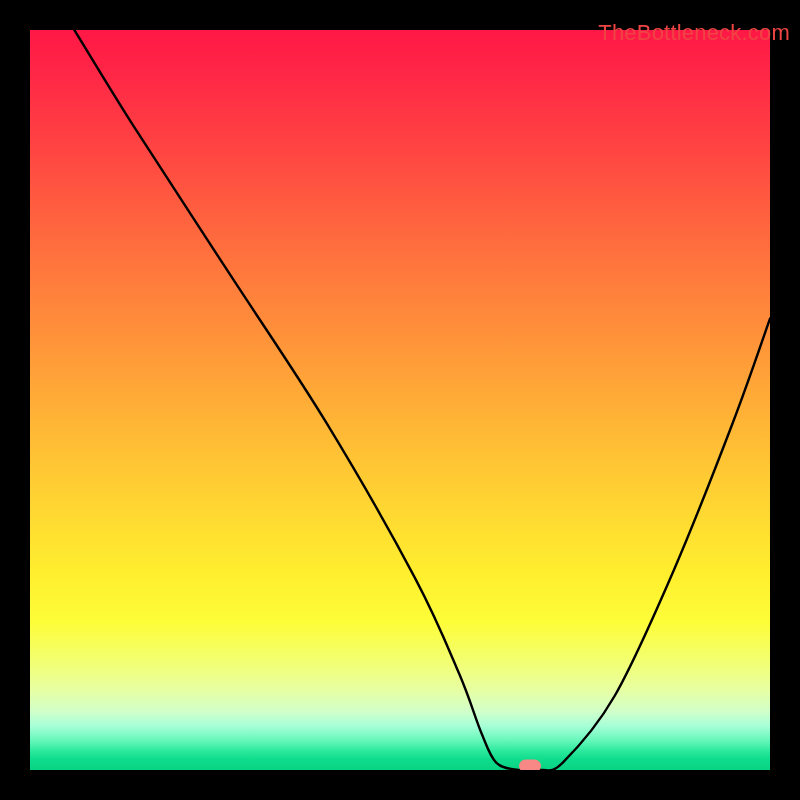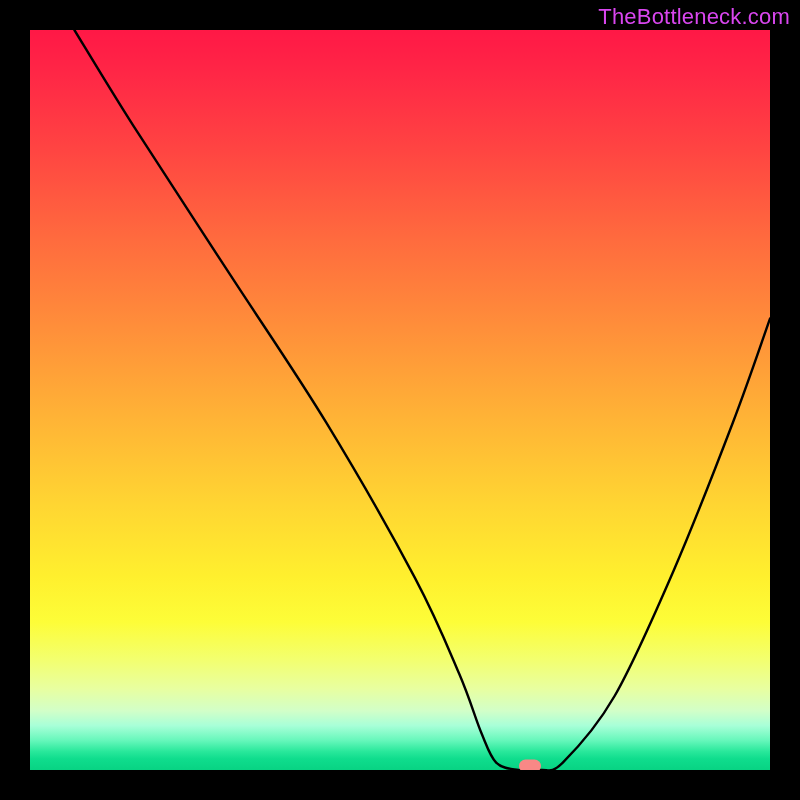--- a/index.html
+++ b/index.html
@@ -12,23 +12,23 @@
     font-family: Arial, Helvetica, sans-serif;
   }
   .frame {
     position: relative;
     width: 800px;
     height: 800px;
     background: #000;
   }
   .watermark {
     position: absolute;
-    top: 4px;
+    top: 20px;
     right: 10px;
-    color: #d946ef;
+    color: #ef4444;
     font-size: 22px;
     font-weight: 400;
     letter-spacing: 0.2px;
     z-index: 10;
   }
   .plot-area {
     position: absolute;
     left: 30px;
     top: 30px;
     width: 740px;

